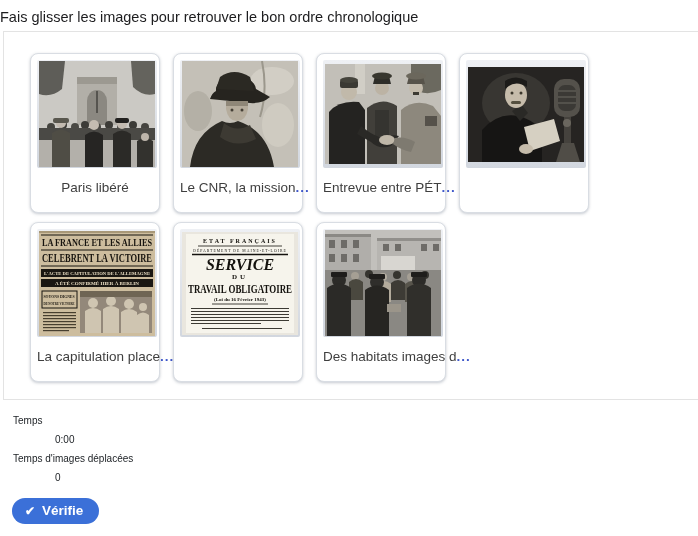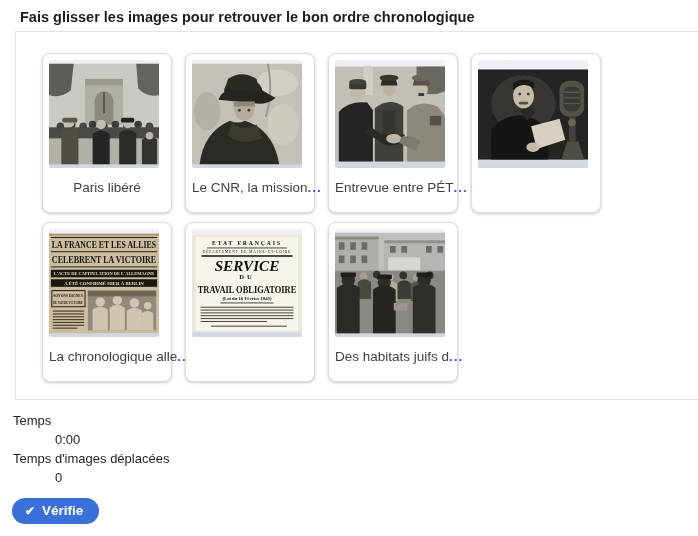--- a/index.html
+++ b/index.html
@@ -1,33 +1,33 @@
 <!DOCTYPE html>
 <html><head>
 <meta charset="utf-8">
 <style>
   * { box-sizing: border-box; margin: 0; padding: 0; }
   html,body { width: 698px; height: 536px; background: #fff; overflow: hidden;
     font-family: "Liberation Sans", sans-serif; color: #212121; }
-  .app-title { padding: 9px 10px 6px 20px; font-size: 14.5px; color: #1d1d1f; font-weight: bold; }
-  .board { margin-left: 15px; border-top: 1px solid #e3e3e3; border-bottom: 1px solid #e3e3e3;
+  .app-title { padding: 9px 10px 6px 0; font-size: 14.5px; color: #1d1d1f; }
+  .board { margin-left: 3px; border-top: 1px solid #e3e3e3; border-bottom: 1px solid #e3e3e3;
     border-left: 1px solid #e3e3e3; padding: 21px 0 17px 26px; background: #fff; }
   .card-row { display: flex; gap: 13px; }
   .card-row + .card-row { margin-top: 9px; }
   .card { width: 130px; height: 160px; background: #fff; border: 1px solid #d9dde3;
     border-radius: 8px; box-shadow: 0 1px 3px rgba(90,100,120,.35); padding: 6px;
     display: flex; flex-direction: column; cursor: grab; }
-  .imgbox { height: 108px; width: 110px; border-radius: 2px; overflow: hidden;
+  .imgbox { height: 108px; width: 120px; border-radius: 2px; overflow: hidden;
     background: linear-gradient(180deg, #eef0f4 0%, #d2d7df 100%);
     display: flex; align-items: center; justify-content: center; }
   .imgbox svg { display: block; }
   .card-label { margin-top: 12px; text-align: center; font-size: 13.5px; color: #3f3f3f;
     white-space: nowrap; }
   .card-label .ellipsis { color: #3d56c9; font-weight: bold; letter-spacing: 1px; }
-  .stats { margin: 11px 0 0 13px; font-size: 13px; color: #212529; line-height: 19px; }
+  .stats { margin: 11px 0 0 13px; font-size: 10px; color: #212529; line-height: 19px; }
   .stat-value { margin-left: 42px; }
   .verify-btn { margin: 11px 0 0 12px; display: inline-flex; align-items: center; gap: 7px;
     background: #3b70d8; color: #fff; border: none; border-radius: 15px;
     padding: 5px 16px 6px 13px; font-size: 13.5px; font-weight: bold;
     font-family: "Liberation Sans", sans-serif; cursor: pointer; }
   .verify-btn .check { font-size: 12px; line-height: 1; }
   text { font-family: "Liberation Serif", serif; }
 </style>
 </head>
 <body>
@@ -197,21 +197,21 @@
             <circle cx="72" cy="70" r="5"></circle>
               <path d="M64,102 v-24 q8,-6 16,0 v24 Z"></path>
             <circle cx="90" cy="73" r="5"></circle>
               <path d="M82,102 v-21 q8,-6 16,0 v21 Z"></path>
             <circle cx="104" cy="76" r="4"></circle>
               <path d="M98,102 v-18 q6,-5 12,0 v18 Z"></path>
           </g>
           <rect x="41" y="60" width="72" height="6" fill="#6f6554"></rect>
         </svg>
       </div>
-      <div class="card-label"><span>La chronologique alle</span><span class="ellipsis">...</span></div>
+      <div class="card-label"><span>La capitulation place</span><span class="ellipsis">...</span></div>
     </div>
 
     <div class="card" draggable="true">
       <div class="imgbox">
         <svg width="116" height="103" viewBox="0 0 116 103">
           <rect width="116" height="103" fill="#e9e6de"></rect>
           <rect x="4" y="2" width="108" height="99" fill="#f6f4ec"></rect>
           <text x="58" y="11" font-size="6" font-weight="bold" letter-spacing="2" fill="#14120e" text-anchor="middle">ETAT FRANÇAIS</text>
           <line x1="16" y1="14" x2="100" y2="14" stroke="#14120e" stroke-width="0.8"></line>
           <text x="58" y="19.5" font-size="3.8" letter-spacing="1" fill="#14120e" text-anchor="middle">DÉPARTEMENT DE MAINE-ET-LOIRE</text>
@@ -275,21 +275,21 @@
             <circle cx="52" cy="52" r="7" fill="#2f2e2b"></circle>
               <rect x="44" y="44" width="16" height="5" rx="1" fill="#1e1d1b"></rect>
             <path d="M40,106 v-46 q12,-9 24,0 v46 Z" fill="#262522"></path>
             <circle cx="94" cy="50" r="7" fill="#2c2b28"></circle>
               <rect x="86" y="42" width="16" height="5" rx="1" fill="#1e1d1b"></rect>
             <path d="M82,106 v-48 q12,-9 24,0 v48 Z" fill="#302f2b"></path>
             <rect x="62" y="74" width="14" height="8" fill="#9b958a"></rect>
           </g>
         </svg>
       </div>
-      <div class="card-label"><span>Des habitats juifs d</span><span class="ellipsis">...</span></div>
+      <div class="card-label"><span>Des habitats images d</span><span class="ellipsis">...</span></div>
     </div>
 
   </div>
 </div>
 
 <div class="stats">
   <div>Temps</div>
   <div class="stat-value">0:00</div>
   <div>Temps d'images déplacées</div>
   <div class="stat-value">0</div>

